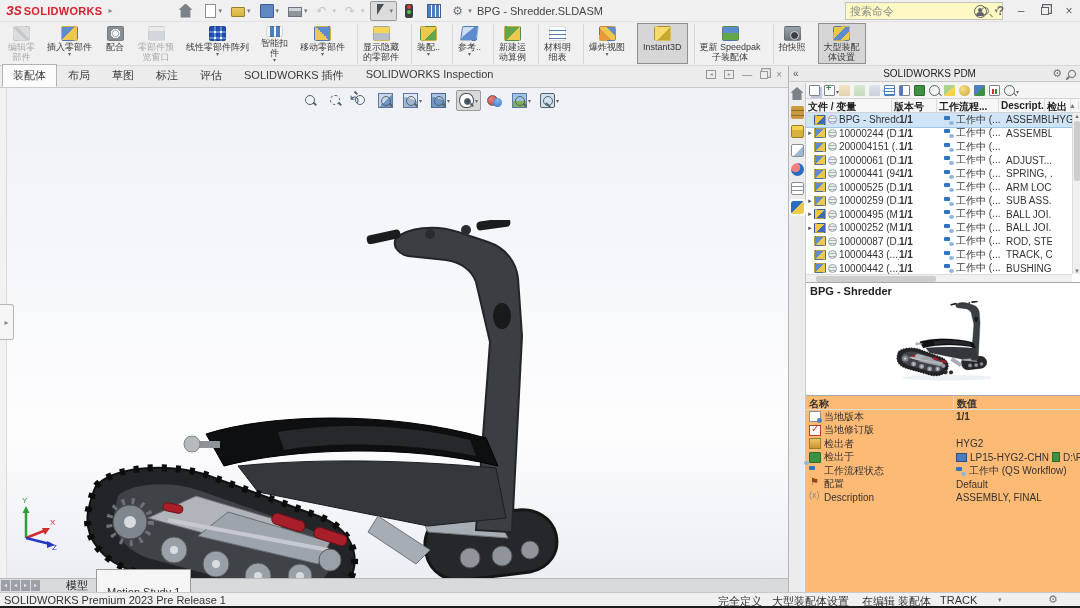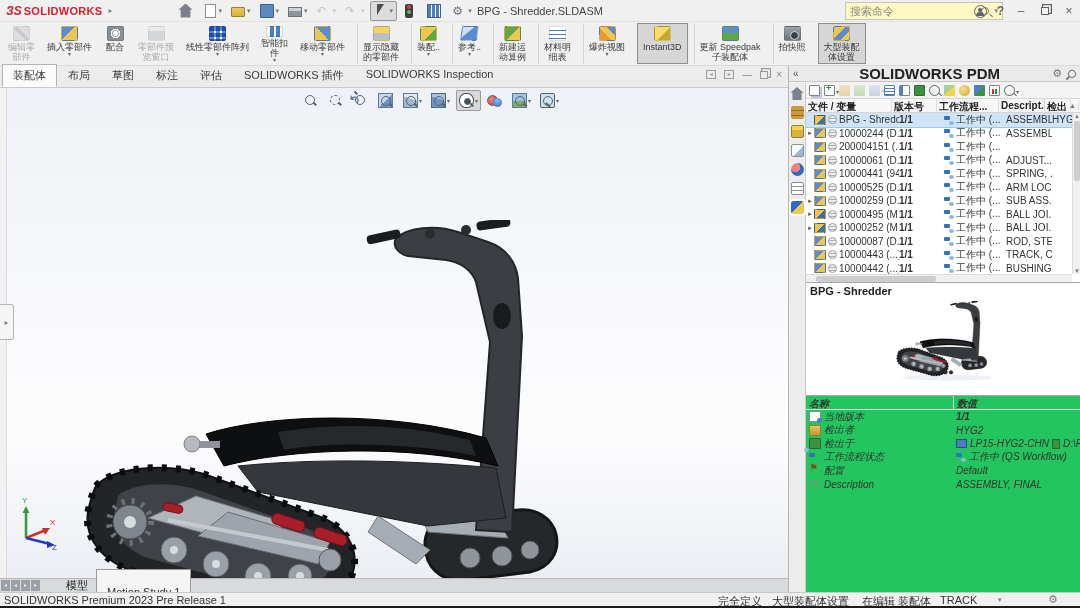--- a/index.html
+++ b/index.html
@@ -105,21 +105,21 @@
   .hu-ic[data-ic="apply-scene"]{background:linear-gradient(#9fc3e8 55%,#7fae62 55%);border:1px solid #5a7aa5;}
   .hu-ic[data-ic="view-settings"]{border:1.6px solid #56606a;border-radius:2px;background:#cfe0f0;}
   .hu-ic[data-ic="view-settings"]::after{content:"";position:absolute;left:4px;bottom:-4px;width:6px;height:2px;background:#56606a;}
   .model-svg{position:absolute;left:78px;top:132px;width:500px;height:430px;}
   .triad{position:absolute;left:12px;bottom:28px;}
 
   
   .taskpane{position:absolute;left:788px;top:66px;width:292px;height:526px;background:#f0f0f0;border-left:1px solid #b5b5b5;}
   .tp-header{height:16px;display:flex;align-items:center;background:#eaeaea;border-bottom:1px solid #c9c9c9;padding:0 4px;}
   .tp-collapse{color:#555;font-size:10px;width:14px;}
-  .tp-title{flex:1;text-align:center;font-weight:bold;font-size:15px;color:#222;}
+  .tp-title{flex:1;text-align:center;font-weight:normal;font-size:10px;color:#222;}
   .tp-gear{color:#777;font-size:11px;margin-right:6px;}
   .tp-pin{display:inline-block;width:8px;height:8px;border:1.4px solid #777;border-radius:50%;position:relative;transform:rotate(45deg);}
   .tp-pin::after{content:"";position:absolute;left:2.4px;top:7px;width:1.4px;height:4px;background:#777;}
   .tp-strip{position:absolute;left:0;top:17px;width:17px;bottom:0;background:#ececec;border-right:1px solid #c9c9c9;display:flex;flex-direction:column;align-items:center;padding-top:4px;gap:6px;}
   .tps{width:13px;height:13px;border-radius:2px;}
   .tps[data-ic="home"]{background:#7b828a;clip-path:polygon(50% 0,100% 45%,85% 45%,85% 100%,15% 100%,15% 45%,0 45%);}
   .tps[data-ic="design-library"]{background:repeating-linear-gradient(#c99a3f 0 4px,#8a6d1f 4px 5px);}
   .tps[data-ic="file-explorer"]{background:linear-gradient(#f3d34f 40%,#d8b23e 40%);border:1px solid #9a7f2a;}
   .tps[data-ic="view-palette"]{background:linear-gradient(135deg,#fff 55%,#9fb6d4 55%);border:1px solid #8a9097;}
   .tps[data-ic="appearances"]{border-radius:50%;background:radial-gradient(circle at 35% 35%,#f08080 0 40%,#2b6cc0 41%);}
@@ -175,21 +175,21 @@
   .vs-up,.vs-dn{position:absolute;left:0;width:8px;font-size:6px;color:#777;text-align:center;}
   .vs-up{top:0;} .vs-dn{bottom:0;}
   .vs-thumb{position:absolute;left:1px;top:8px;width:6px;height:60px;background:#cdcdcd;border-radius:2px;}
   .hscroll{position:absolute;left:0;bottom:0;right:8px;height:8px;background:#f0f0f0;border-top:1px solid #dcdcdc;}
   .hs-thumb{position:absolute;left:10px;top:1px;width:120px;height:6px;background:#cdcdcd;border-radius:2px;}
 
   .pdm-preview{height:113px;border-bottom:1px solid #a9a9a9;position:relative;background:#fff;}
   .pv-title{font-weight:bold;font-size:11px;color:#222;padding:2px 4px;}
   .pv-thumb{position:absolute;left:50%;top:18px;transform:translateX(-50%);}
 
-  .pdm-props{flex:1;background:#22c55e;font-size:10px;font-style:italic;}
+  .pdm-props{flex:1;background:#fdba74;font-size:10px;}
   .pp-head{display:flex;height:14px;font-weight:bold;border-bottom:1px solid #dcdcdc;}
   .pp-head span{padding:1px 3px;}
   .pp-h-name{width:148px;border-right:1px solid #dcdcdc;}
   .prow{display:flex;align-items:center;height:13.5px;padding-left:3px;}
   .plabel{width:132px;flex:none;overflow:hidden;}
   .pval{flex:1;display:flex;align-items:center;gap:3px;overflow:hidden;white-space:nowrap;}
   .bold{font-weight:bold;}
   .picon{width:12px;height:11px;flex:none;margin-right:3px;position:relative;}
   .pi-version{background:#fff;border:1px solid #8a9097;}
   .pi-version::after{content:"";position:absolute;right:-2px;bottom:-2px;width:5px;height:5px;background:#4d7fc0;border-radius:50%;}
@@ -846,20 +846,25 @@
         <div class="pp-head">
           <span class="pp-h-name">名称</span>
           <span>数值</span>
         </div>
         <div class="prow">
           <span class="picon pi-version"></span>
           <span class="plabel">当地版本</span>
           <span class="pval bold">1/1</span>
         </div>
         <div class="prow">
+          <span class="picon pi-revision"></span>
+          <span class="plabel">当地修订版</span>
+          <span class="pval"></span>
+        </div>
+        <div class="prow">
           <span class="picon pi-user"></span>
           <span class="plabel">检出者</span>
           <span class="pval">HYG2</span>
         </div>
         <div class="prow">
           <span class="picon pi-host"></span>
           <span class="plabel">检出于</span>
           <span class="pval">
             <span class="mini-pc"></span>
             <span>LP15-HYG2-CHN</span>

